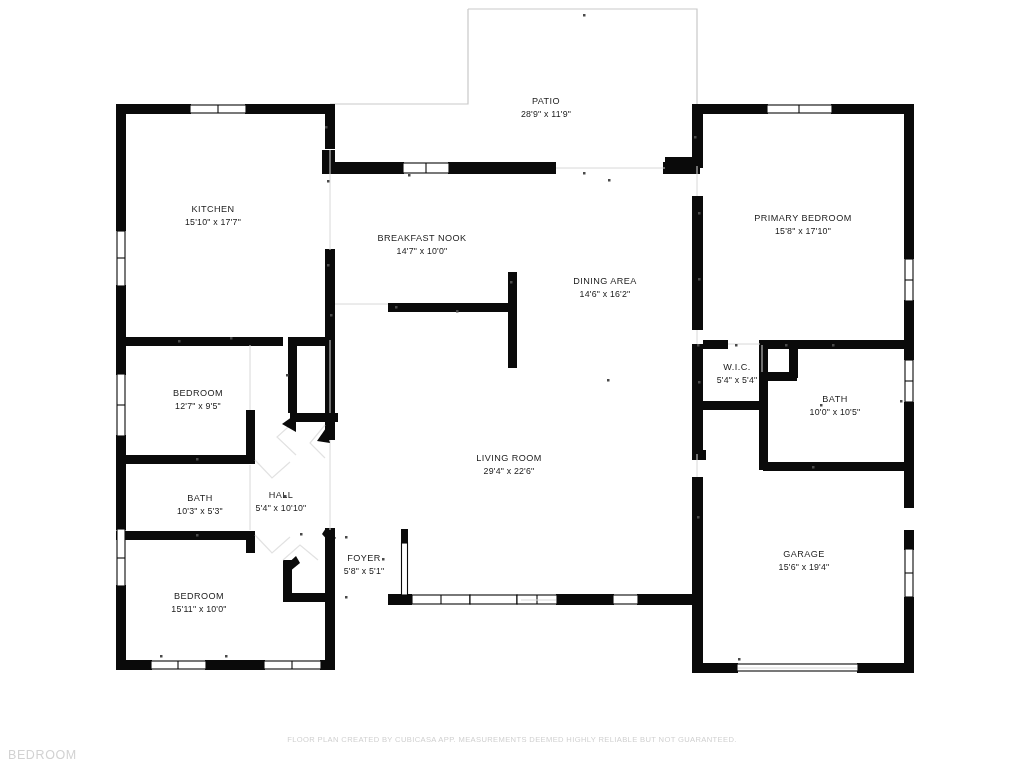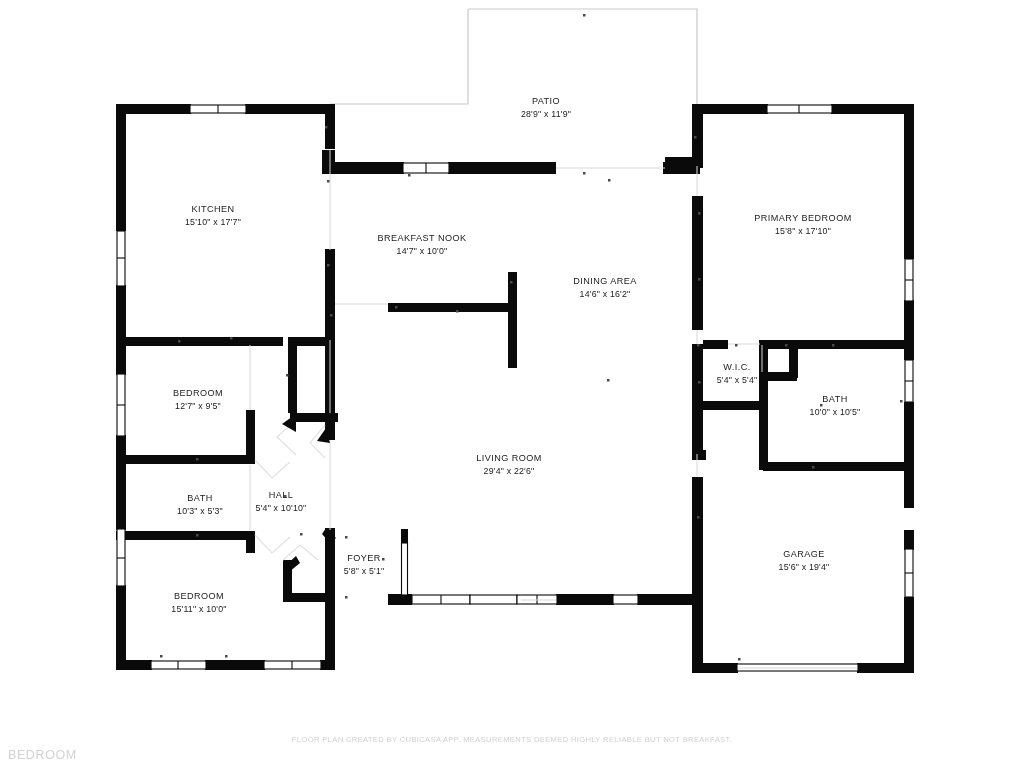--- a/index.html
+++ b/index.html
@@ -340,16 +340,16 @@
         <text class="room-dims" x="364" y="572">5'8" x 5'1"</text>
       </g>
       <g>
         <text class="room-name" x="199" y="597">BEDROOM</text>
         <text class="room-dims" x="199" y="610">15'11" x 10'0"</text>
       </g>
     </g>
 
   </svg>
 
-  <div class="footer-note">FLOOR PLAN CREATED BY CUBICASA APP. MEASUREMENTS DEEMED HIGHLY RELIABLE BUT NOT BREAKFAST.</div>
+  <div class="footer-note">FLOOR PLAN CREATED BY CUBICASA APP. MEASUREMENTS DEEMED HIGHLY RELIABLE BUT NOT GUARANTEED.</div>
   <div class="watermark">BEDROOM</div>
 
 </div>
 
 </body></html>

